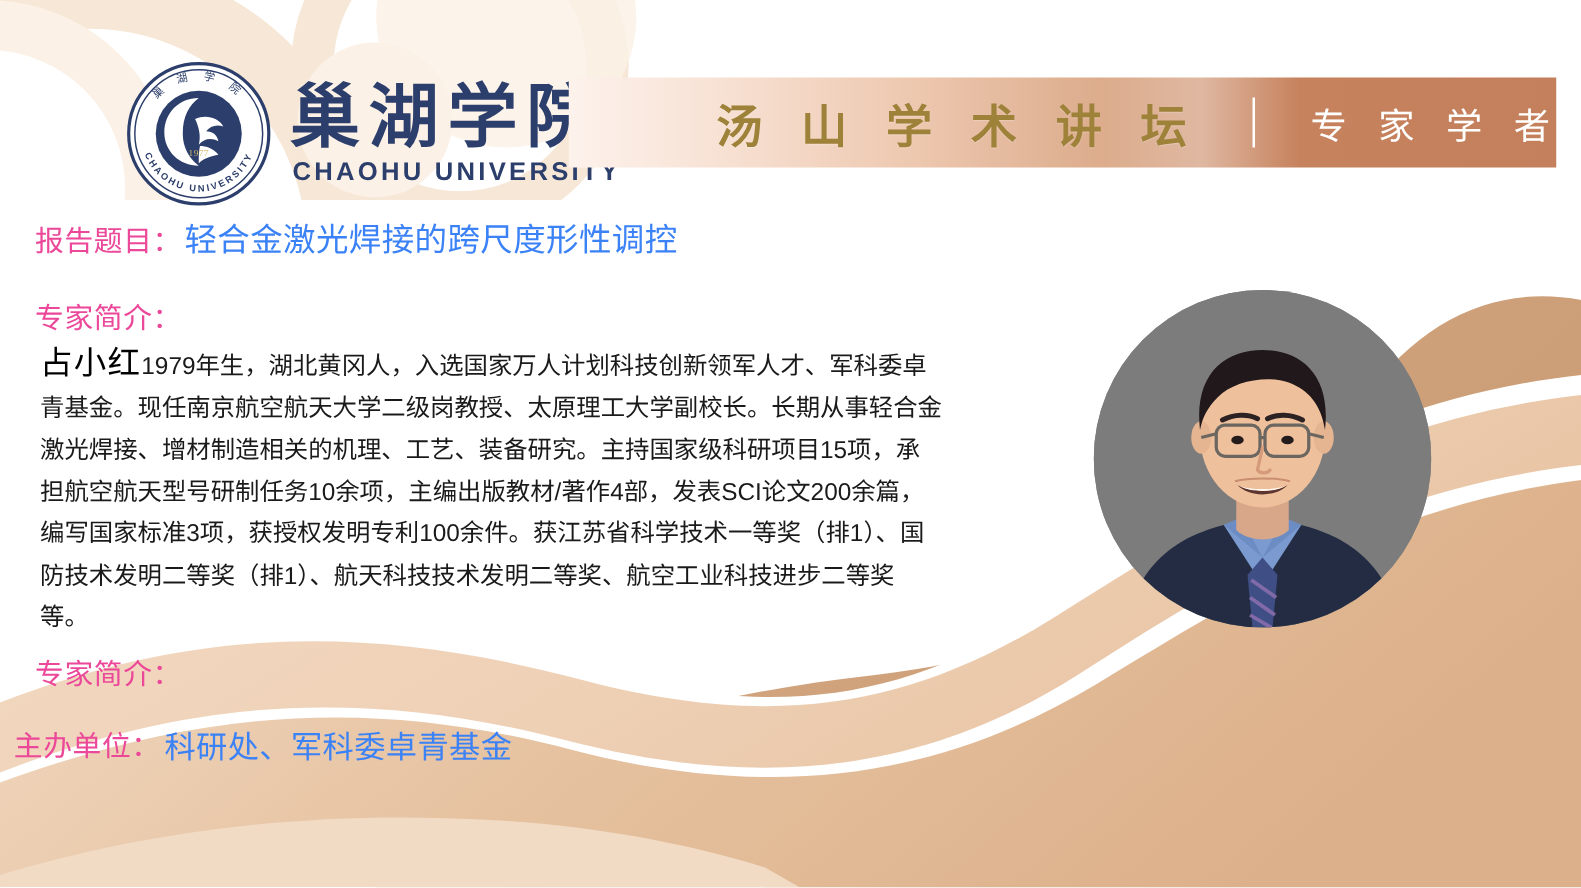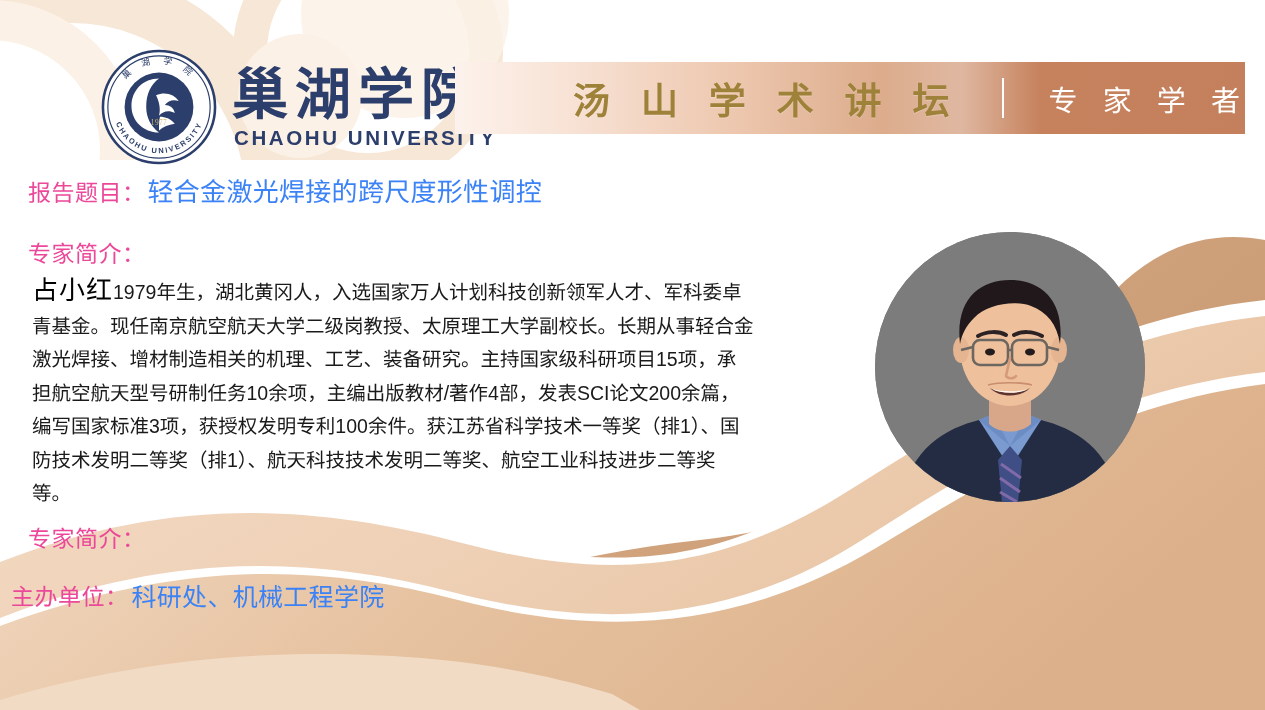--- a/index.html
+++ b/index.html
@@ -369,17 +369,17 @@
 
     <div class="row row-time">
     </div>
 
     <div class="row row-place">
       <span class="label">专家简介：</span>
     </div>
 
     <div class="row row-host">
       <span class="label">主办单位：</span>
-      <span class="value-strong">科研处、机械工程学院</span>
+      <span class="value-strong">科研处、军科委卓青基金</span>
     </div>
 
   </div>
 </div>
 
 </body></html>

